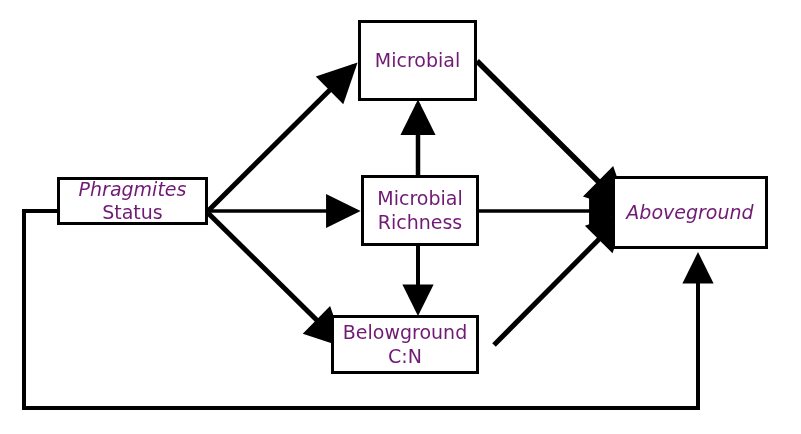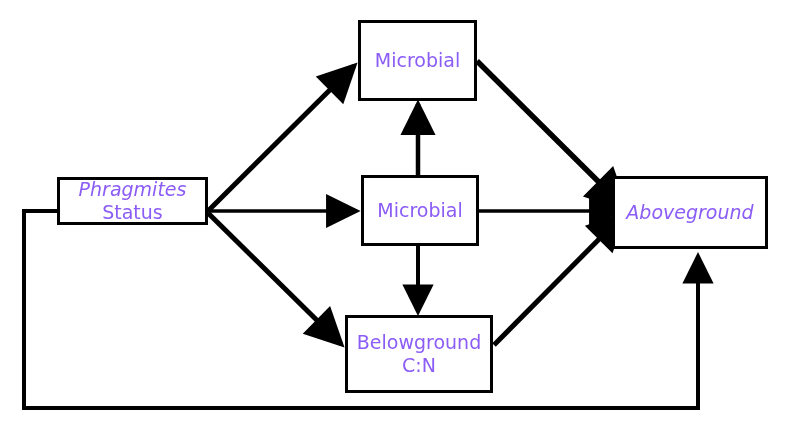--- a/index.html
+++ b/index.html
@@ -26,21 +26,21 @@
   .node-box {
     position: absolute;
     box-sizing: border-box;
     border: 3px solid #000000;
     background: #ffffff;
     display: flex;
     flex-direction: column;
     align-items: center;
     justify-content: center;
     text-align: right;
-    color: #8b5cf6;
+    color: #701a75;
     font-size: 19px;
     line-height: 1.22;
     z-index: 5;
   }
   .node-line { display: block; white-space: nowrap; }
   .node-line.italic { font-style: italic; }
 </style>
 </head>
 <body>
 
@@ -81,23 +81,24 @@
     <span class="node-line italic">Phragmites</span>
     <span class="node-line">Status</span>
   </div>
 
   <div class="node-box" style="left:358px; top:20px; width:119px; height:81px;">
     <span class="node-line">Microbial</span>
   </div>
 
   <div class="node-box" style="left:361px; top:175px; width:118px; height:71px;">
     <span class="node-line">Microbial</span>
+    <span class="node-line">Richness</span>
   </div>
 
-  <div class="node-box" style="left:345px; top:315px; width:148px; height:78px;">
+  <div class="node-box" style="left:331px; top:315px; width:148px; height:59px;">
     <span class="node-line">Belowground</span>
     <span class="node-line">C:N</span>
   </div>
 
   <div class="node-box" style="left:612px; top:176px; width:156px; height:73px;font-style:italic;">
     <span class="node-line">Aboveground</span>
   </div>
 
 </div>
 

